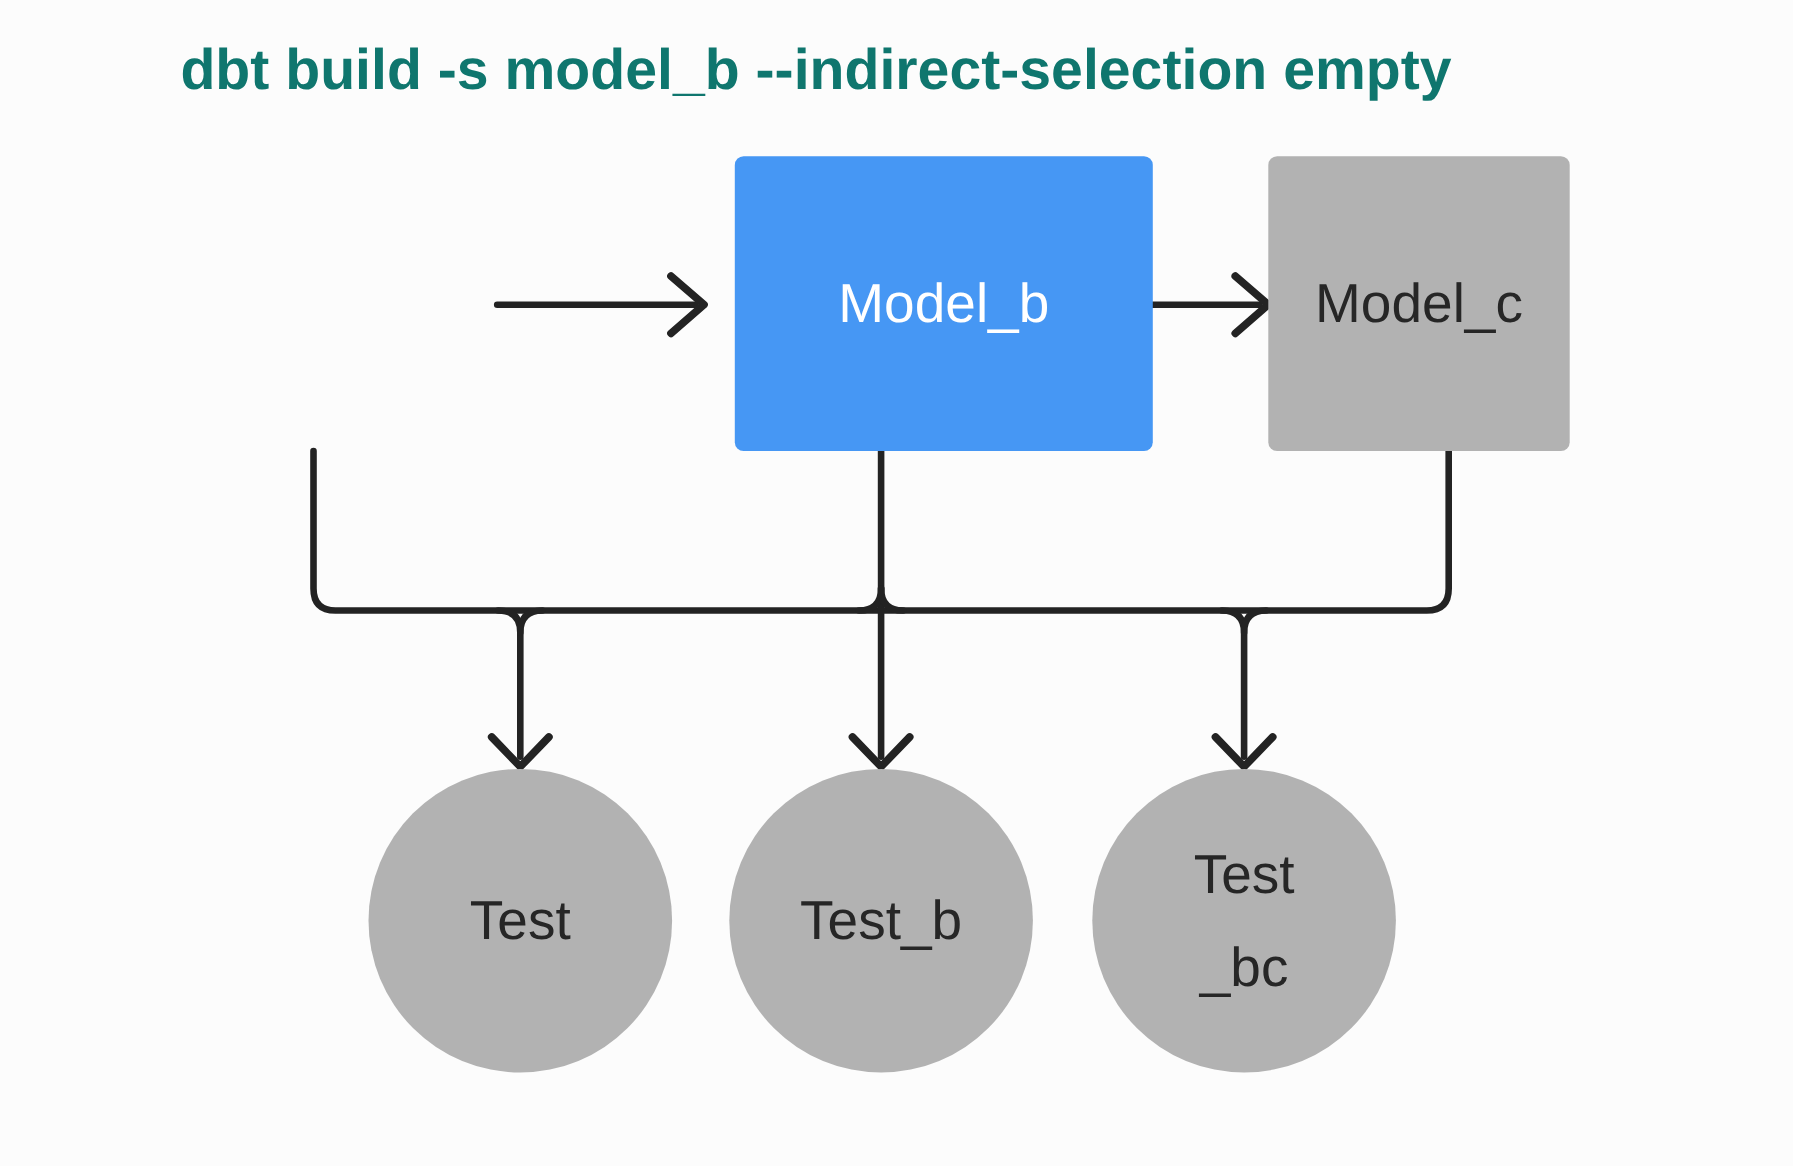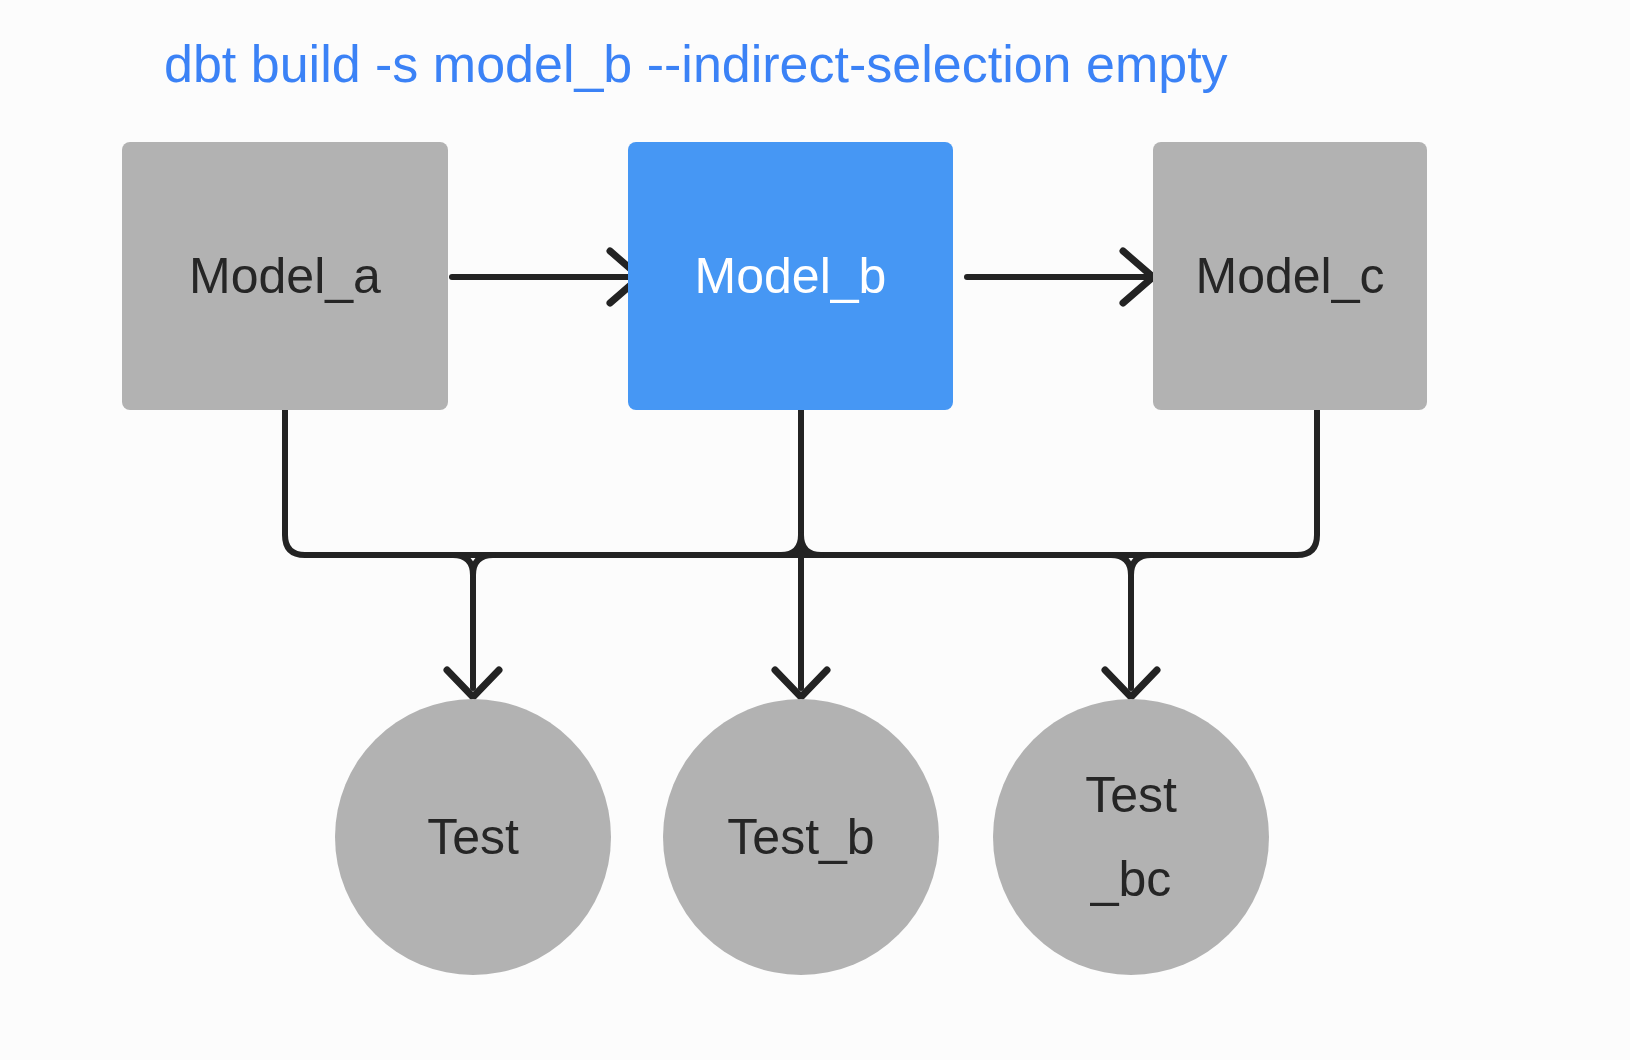--- a/index.html
+++ b/index.html
@@ -13,23 +13,23 @@
     height: 1060px;
     background: #fcfcfc;
     font-family: "Liberation Sans", "DejaVu Sans", sans-serif;
     overflow: hidden;
   }
   .diagram-title {
     position: absolute;
     left: 164px;
     top: 34px;
     font-size: 52px;
-    font-weight: 400;
+    font-weight: 700;
     letter-spacing: 0px;
-    color: #3b82f6;
+    color: #0f766e;
     white-space: nowrap;
   }
   .edges-layer {
     position: absolute;
     left: 0;
     top: 0;
     width: 1630px;
     height: 1060px;
   }
   .node {
@@ -43,21 +43,21 @@
     top: 142px;
     height: 268px;
     border-radius: 8px;
     background: #b2b2b2;
   }
   .model-box .node-label {
     font-size: 50px;
     color: #262626;
   }
   .model-a { left: 122px; width: 326px; }
-  .model-b { left: 628px; width: 325px; background: #4697f4; justify-content: center; }
+  .model-b { left: 668px; width: 380px; background: #4697f4; justify-content: center; }
   .model-b .node-label { color: #ffffff; }
   .model-c { left: 1153px; width: 274px; }
   .test-circle {
     top: 699px;
     width: 276px;
     height: 276px;
     border-radius: 50%;
     background: #b2b2b2;
     flex-direction: column;
   }
@@ -97,23 +97,20 @@
 
     <path d="M453,555 Q473,555 473,575 V688"></path>
     <path d="M493,555 Q473,555 473,575"></path>
     <path stroke-width="7" d="M447,670 L473,697 L499,670"></path>
 
     <path d="M1111,555 Q1131,555 1131,575 V688"></path>
     <path d="M1151,555 Q1131,555 1131,575"></path>
     <path stroke-width="7" d="M1105,670 L1131,697 L1157,670"></path>
   </svg>
 
-  <div class="node model-box model-a">
-    <span class="node-label">Model_a</span>
-  </div>
 
   <div class="node model-box model-b">
     <span class="node-label">Model_b</span>
   </div>
 
   <div class="node model-box model-c">
     <span class="node-label">Model_c</span>
   </div>
 
   <div class="node test-circle test-ab">

